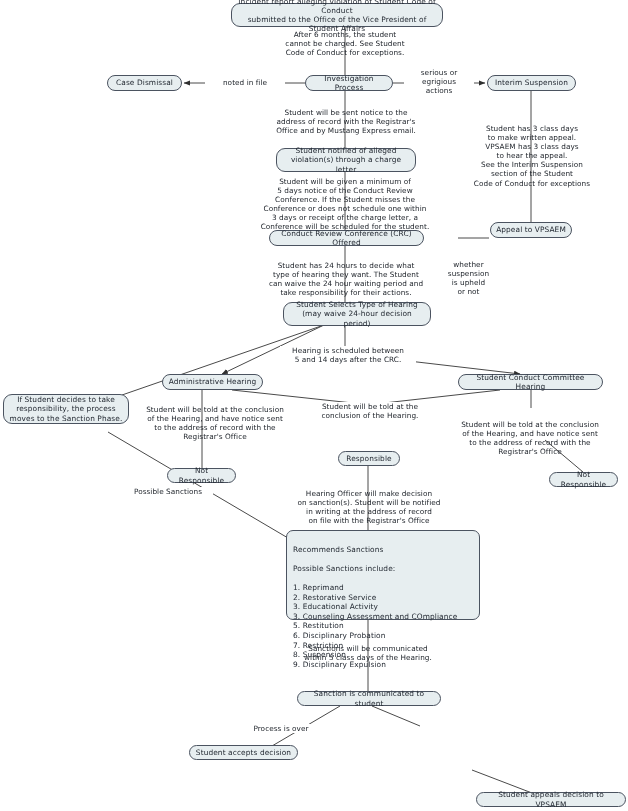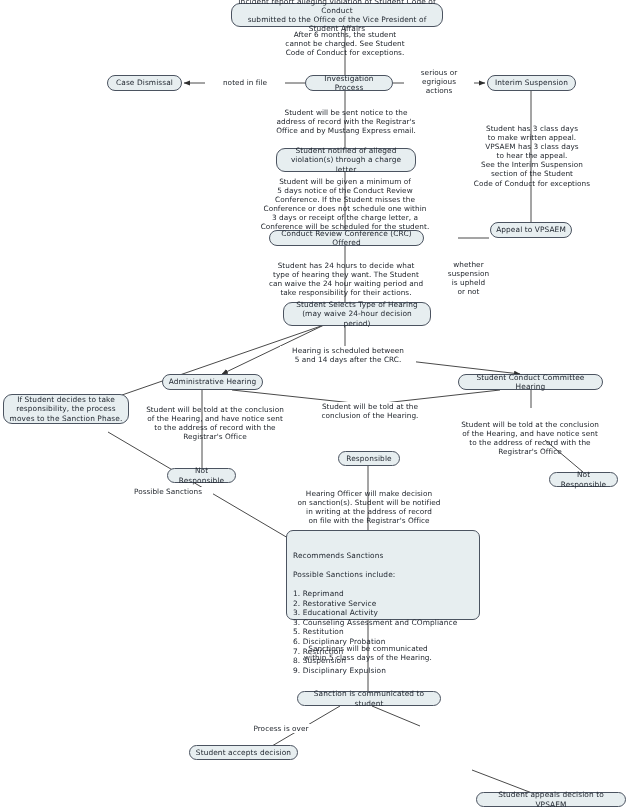--- a/index.html
+++ b/index.html
@@ -37,21 +37,21 @@
     align-items: center;
     justify-content: center;
     padding: 2px 5px;
     white-space: pre-line;
     letter-spacing: .1px;
   }
   .node.listbox {
     text-align: left;
     justify-content: center;
     align-items: flex-start;
-    padding: 10px 6px;
+    padding: 4px 6px;
     border-radius: 7px;
     line-height: 9.6px;
   }
   .edge-label {
     position: absolute;
     font-size: 7.3px;
     line-height: 9.1px;
     color: #1c2128;
     text-align: center;
     white-space: pre-line;

